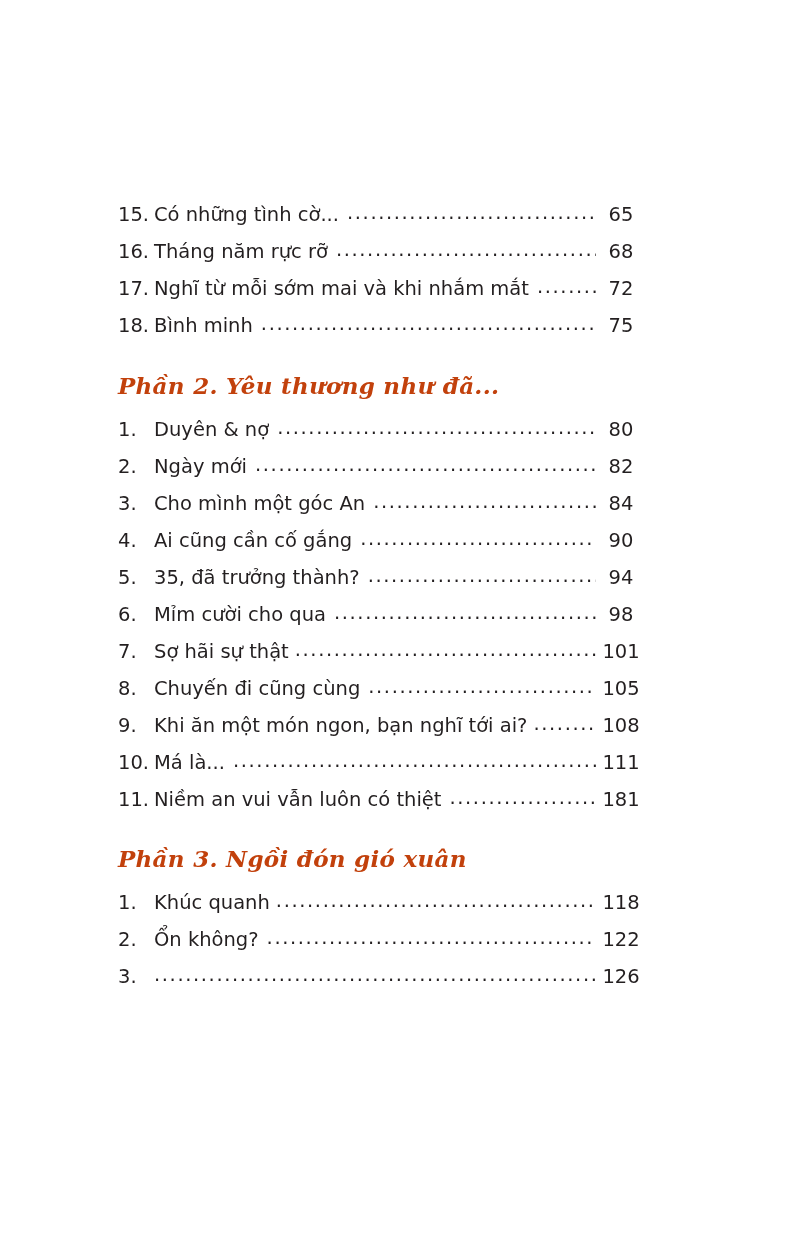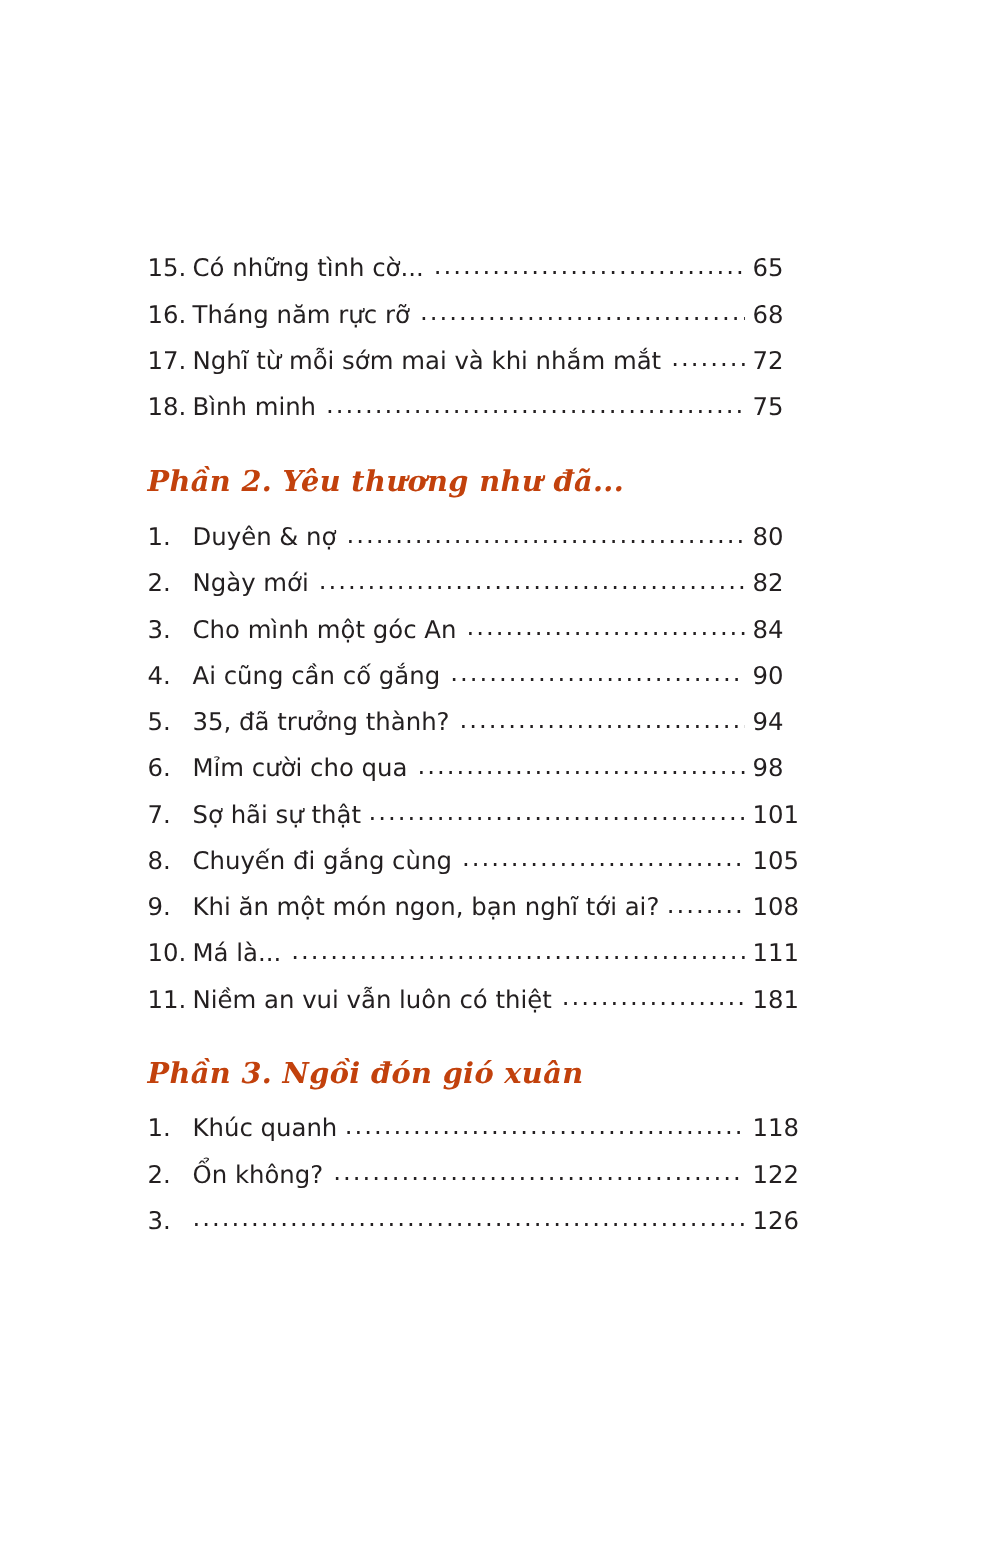--- a/index.html
+++ b/index.html
@@ -54,21 +54,21 @@
     white-space: nowrap;
     font-size: 19.5px;
     letter-spacing: 1.6px;
     color: #231f20;
     margin: 0 2px;
     position: relative;
     top: -2px;
   }
   .entry .page-no {
     flex: 0 0 auto;
-    text-align: left;
+    text-align: center;
     min-width: 38px;
     padding-left: 4px;
   }
   .entry.tight .leader {
     margin-left: 0;
   }
   
   .section-head {
     font-family: "DejaVu Serif", serif;
     font-style: italic;
@@ -152,21 +152,21 @@
         <span class="page-no">98</span>
       </div>
       <div class="entry tight">
         <span class="num">7.</span>
         <span class="title">Sợ hãi sự thật</span>
         <span class="leader">.....................................................................</span>
         <span class="page-no">101</span>
       </div>
       <div class="entry">
         <span class="num">8.</span>
-        <span class="title">Chuyến đi gắng cùng</span>
+        <span class="title">Chuyến đi cũng cùng</span>
         <span class="leader">.....................................................................</span>
         <span class="page-no">105</span>
       </div>
       <div class="entry tight">
         <span class="num">9.</span>
         <span class="title">Khi ăn một món ngon, bạn nghĩ tới ai?</span>
         <span class="leader">.....................................................................</span>
         <span class="page-no">108</span>
       </div>
       <div class="entry">

